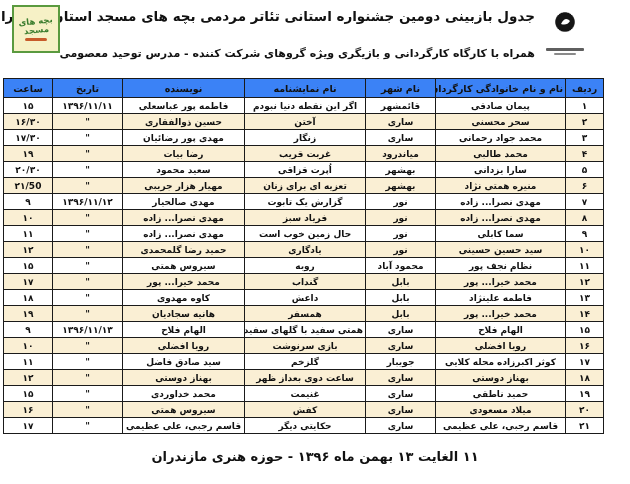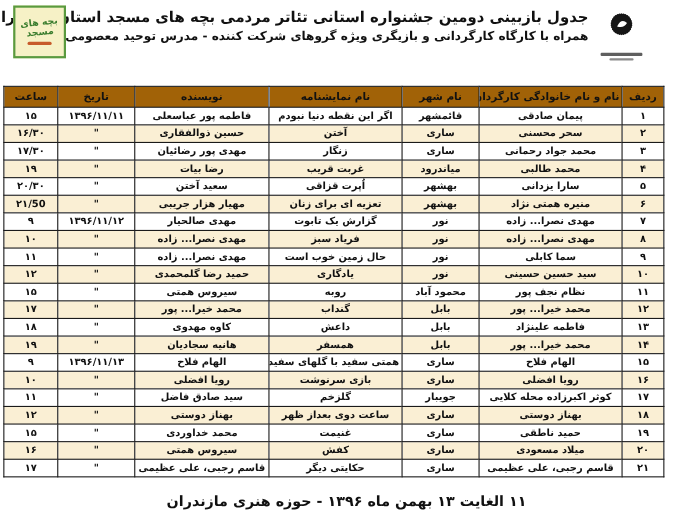--- a/index.html
+++ b/index.html
@@ -3,41 +3,41 @@
 <meta charset="utf-8">
 <style>
   html,body{margin:0;padding:0;}
   body{
     width:630px;height:484px;background:#ffffff;position:relative;
     font-family:"DejaVu Sans", sans-serif;direction:rtl;overflow:hidden;
   }
   
   .titles{position:absolute;top:8px;right:95px;left:68px;text-align:center;}
   .main-title{font-size:13.5px;font-weight:bold;color:#111;white-space:nowrap;}
-  .sub-title{font-size:11px;font-weight:bold;color:#111;margin-top:2px;white-space:nowrap;}
+  .sub-title{font-size:11px;font-weight:bold;color:#111;margin-top:23px;white-space:nowrap;}
   .left-logo{
     position:absolute;left:12px;top:5px;width:44px;height:44px;
     border:2px solid #5a9a3f;background:#f6f1c6;
     display:flex;flex-direction:column;align-items:center;justify-content:center;gap:1px;
   }
   .left-logo .cal{color:#3a7d2e;font-size:8.5px;font-weight:bold;transform:rotate(-6deg);line-height:1.05;text-align:center;}
   .left-logo .rule{width:22px;height:3px;background:#c75b2a;border-radius:2px;margin-top:2px;}
   .right-emblem{position:absolute;right:38px;top:2px;width:54px;height:58px;text-align:center;}
   .emblem-caption-1{width:38px;height:3px;background:#5f5f5f;margin:2px auto 0;border-radius:1px;}
   .emblem-caption-2{width:22px;height:2px;background:#8a8a8a;margin:2px auto 0;border-radius:1px;}
   
   table.schedule{
     position:absolute;top:78px;right:26px;width:600px;
     border-collapse:collapse;table-layout:fixed;direction:rtl;
   }
   .schedule th,.schedule td{
     border:1px solid #1a1a1a;text-align:center;vertical-align:middle;
     padding:0 2px;overflow:hidden;white-space:nowrap;color:#111;
   }
-  .schedule th{background:#a16207;height:18px;font-size:9.5px;font-weight:bold;}
+  .schedule th{background:#3b82f6;height:18px;font-size:9.5px;font-weight:bold;}
   .schedule td{height:15px;font-size:9px;font-weight:bold;background:#ffffff;}
   .schedule tr.alt td{background:#FAEFD4;}
   .col-date{font-size:8.5px;}
   
   .footer{
     position:absolute;top:449px;left:0;width:100%;text-align:center;
     font-size:13px;font-weight:bold;color:#111;
   }
 </style>
 </head>
@@ -137,21 +137,21 @@
         <td class="col-play">غربت قریب</td>
         <td class="col-writer">رضا بیات</td>
         <td class="col-date">"</td>
         <td class="col-time">۱۹</td>
       </tr>
       <tr>
         <td class="col-row">۵</td>
         <td class="col-director">سارا یزدانی</td>
         <td class="col-city">بهشهر</td>
         <td class="col-play">اُپرت قزاقی</td>
-        <td class="col-writer">سعید آختن</td>
+        <td class="col-writer">سعید محمود</td>
         <td class="col-date">"</td>
         <td class="col-time">۲۰/۳۰</td>
       </tr>
       <tr class="alt">
         <td class="col-row">۶</td>
         <td class="col-director">منیره همتی نژاد</td>
         <td class="col-city">بهشهر</td>
         <td class="col-play">تعزیه ای برای زنان</td>
         <td class="col-writer">مهیار هزار جریبی</td>
         <td class="col-date">"</td>

